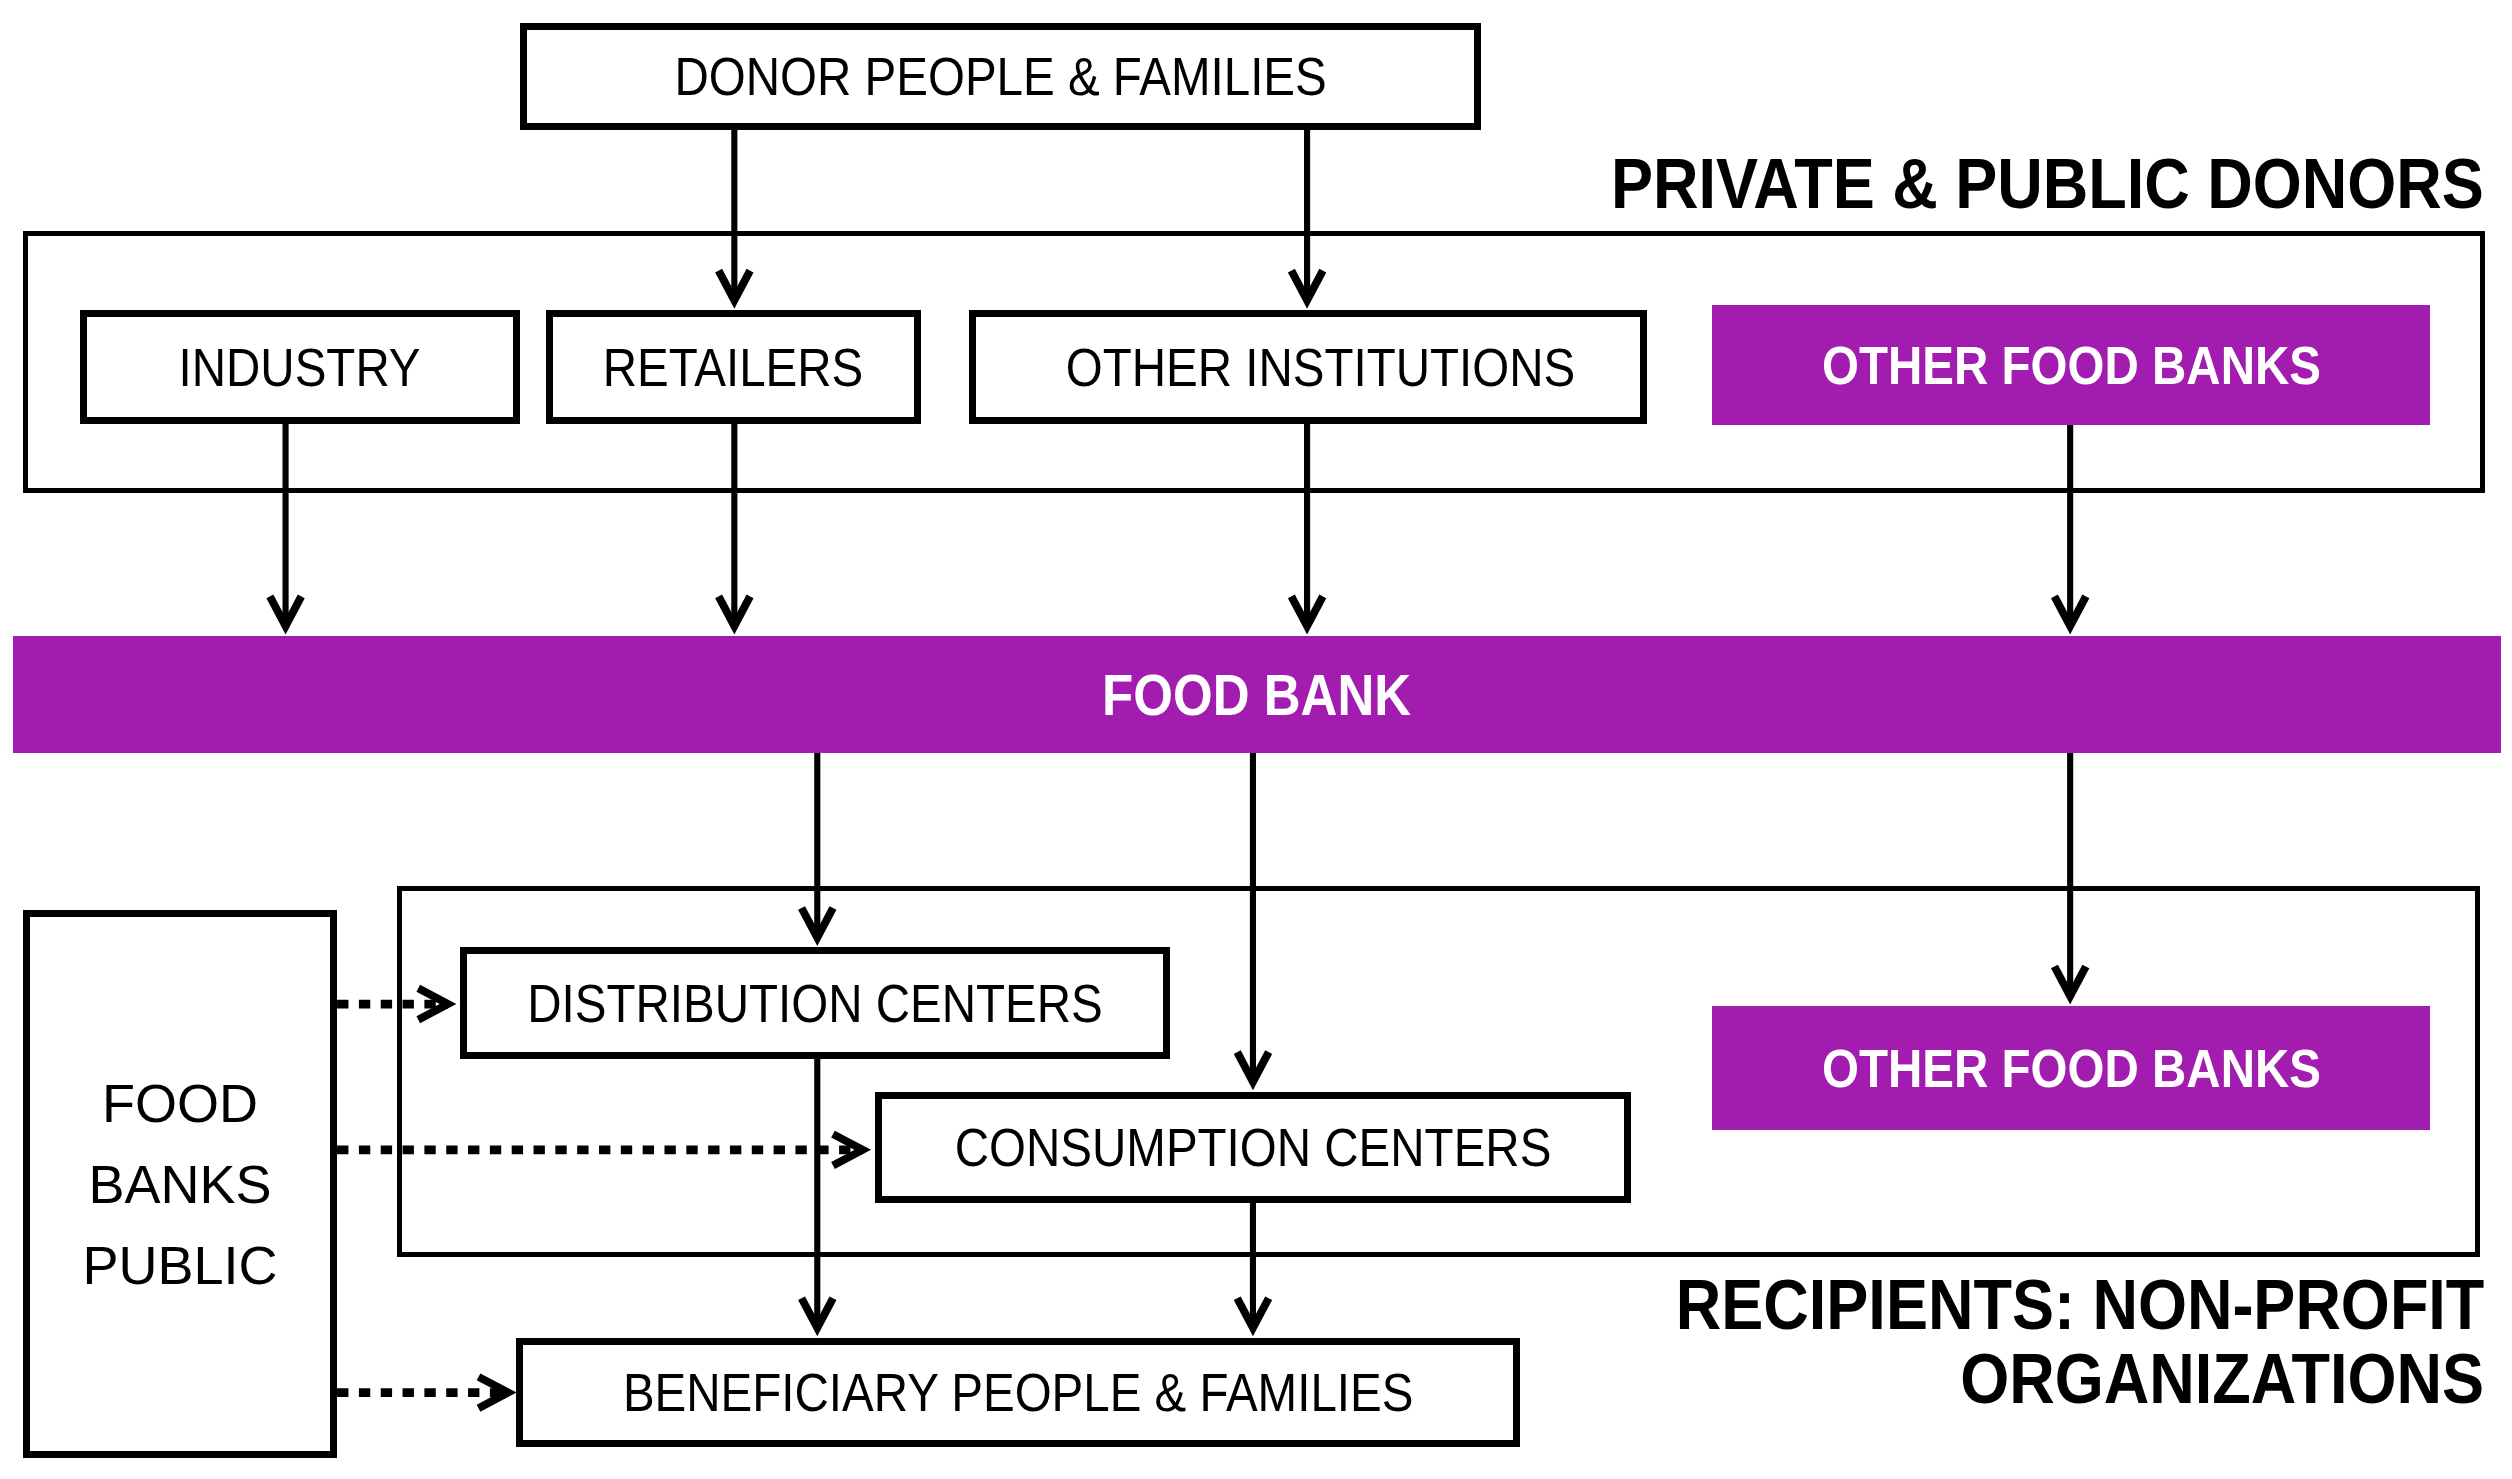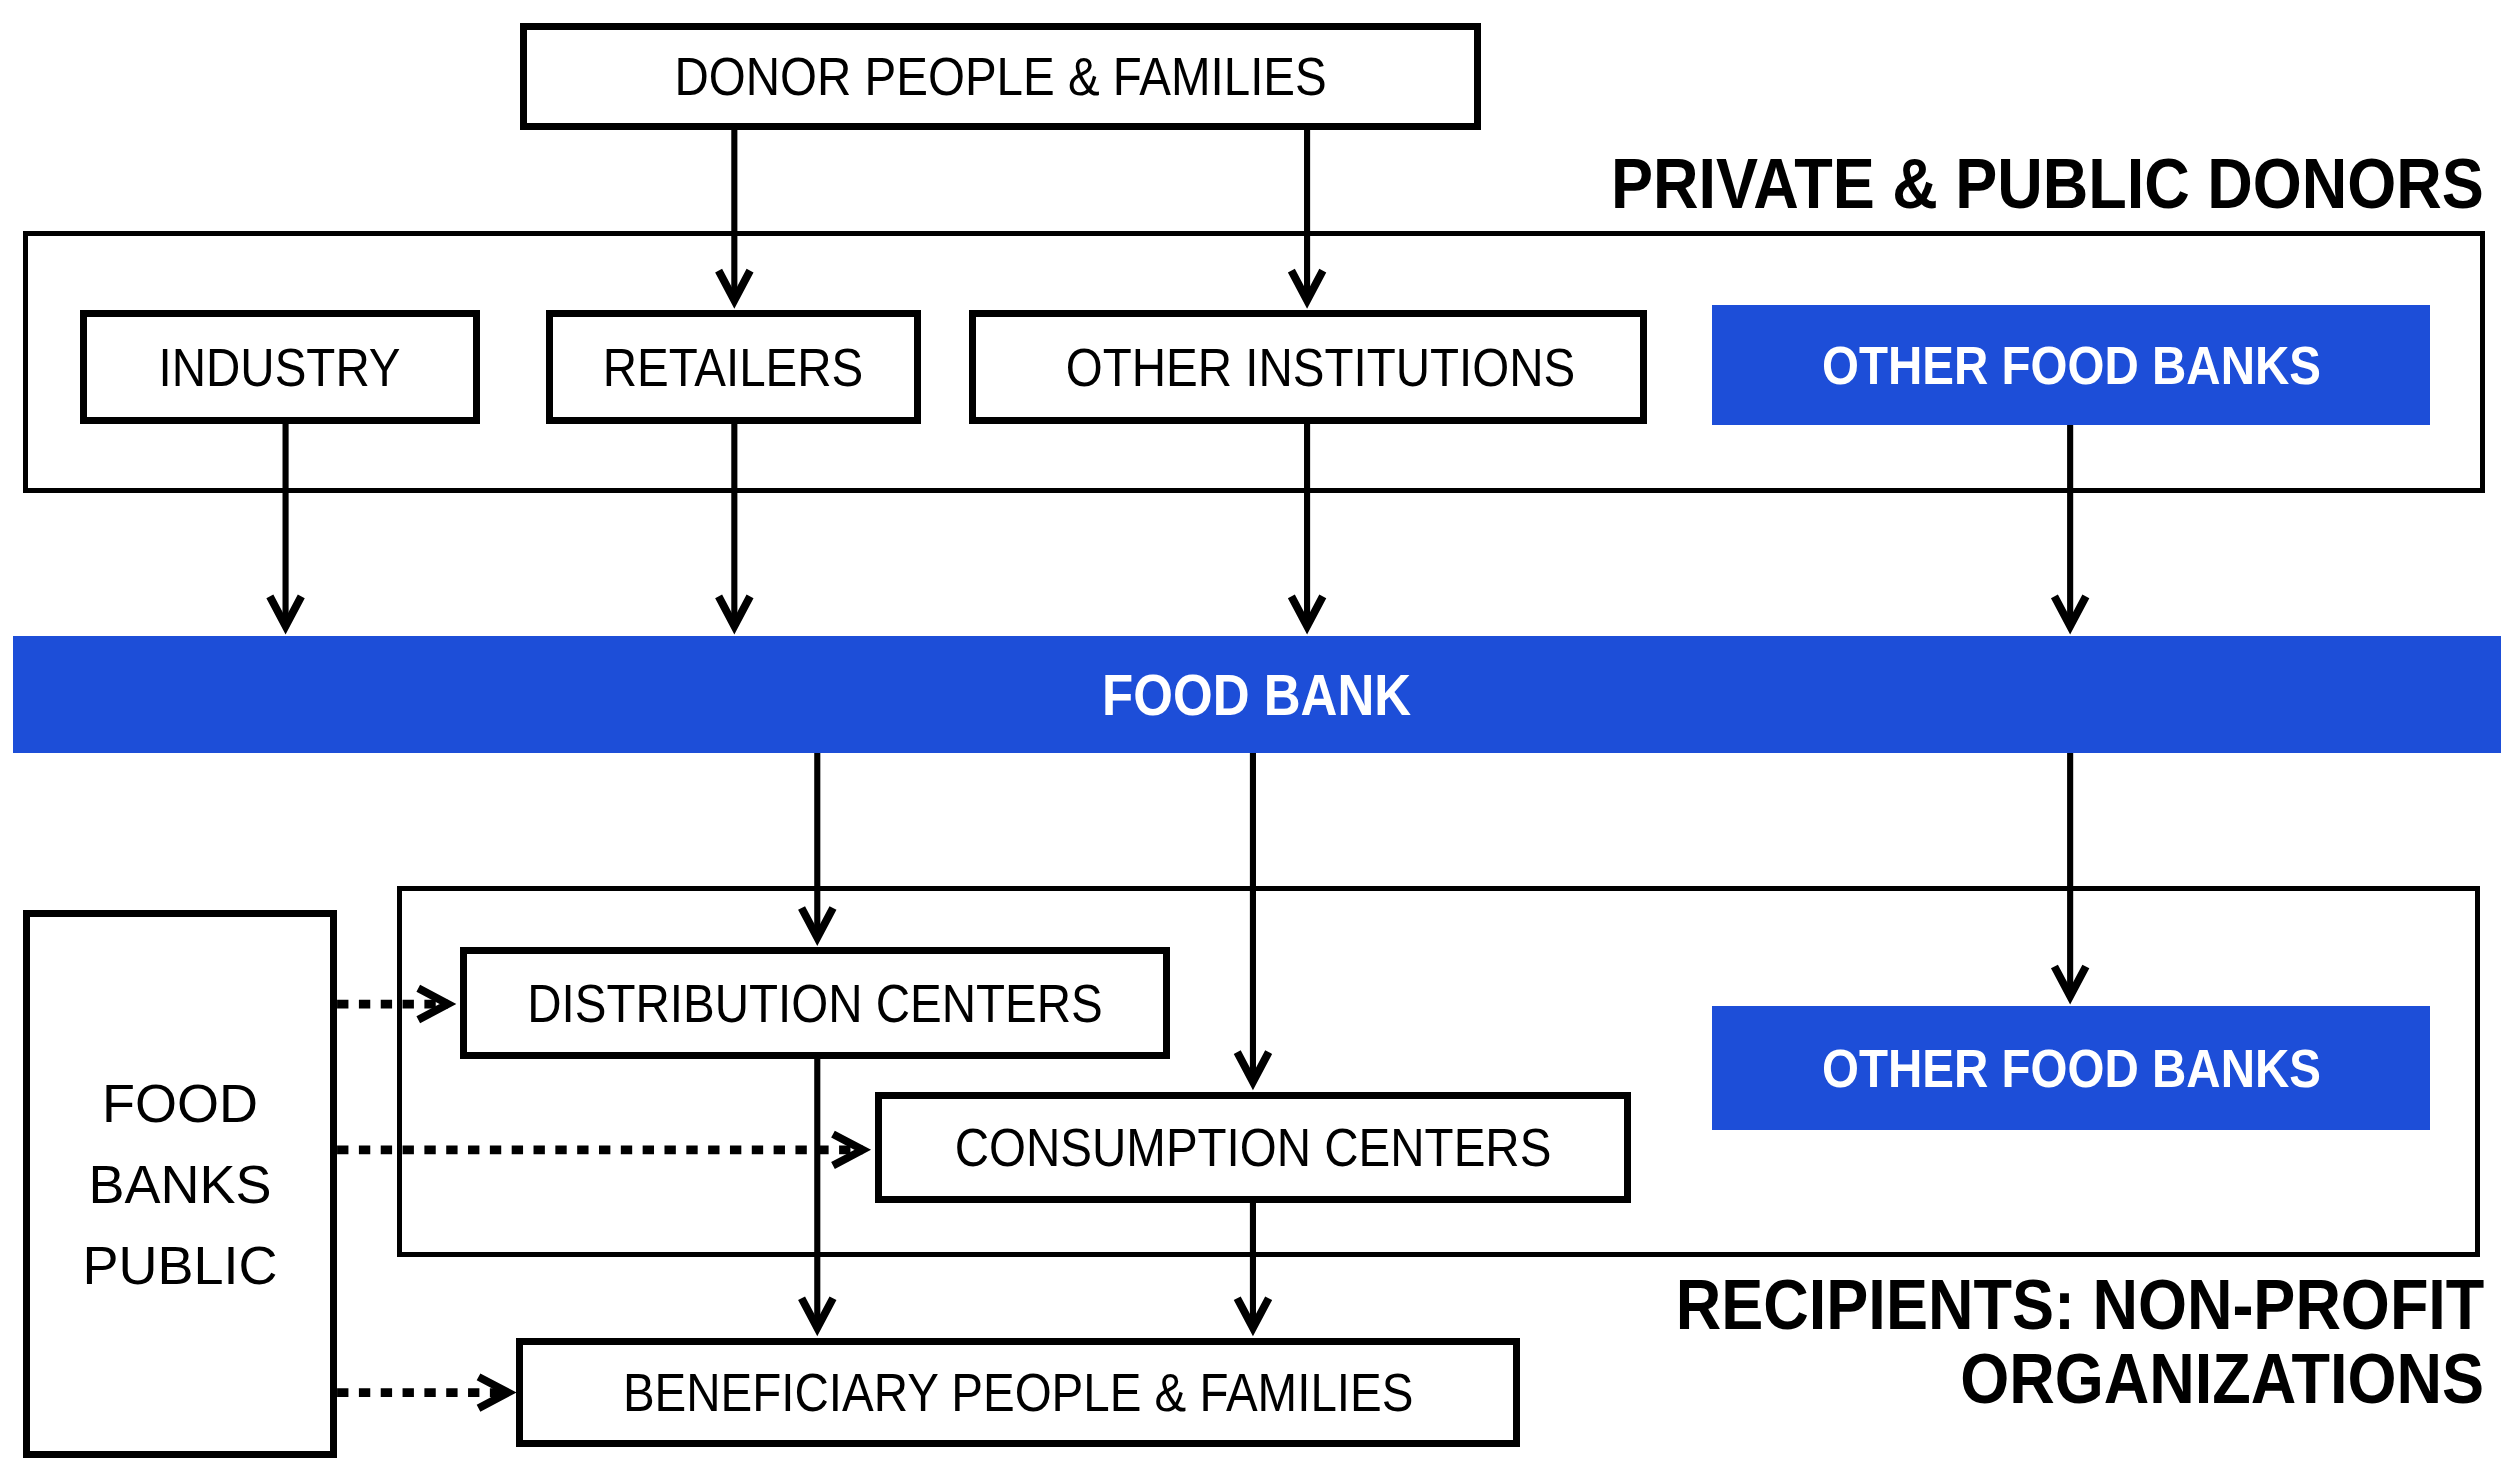--- a/index.html
+++ b/index.html
@@ -28,21 +28,21 @@
     display:flex; align-items:center; justify-content:center;
     text-align:center;
     background:#ffffff;
     border:7.9px solid #000;
     font-size:54px;
     line-height:1.2;
     white-space:nowrap;
   }
   .node .lbl{ display:inline-block; transform:scaleX(0.88); }
   .node.inverse{
-    background:#1d4ed8; color:#fff; border:none; font-weight:700;
+    background:#a21caf; color:#fff; border:none; font-weight:700;
   }
   .node.banner{ font-size:58px; }
   .node.multiline{ white-space:normal; flex-direction:column; line-height:1.5; }
   .seclabel{
     position:absolute;
     font-weight:700;
     font-size:70px;
     line-height:1.06;
     text-align:right;
     white-space:nowrap;
@@ -89,21 +89,21 @@
   </div>
   <div class="seclabel" style="right:28px; top:1268px;">
     <div><span class="lbl">RECIPIENTS: NON-PROFIT</span></div>
     <div><span class="lbl">ORGANIZATIONS</span></div>
   </div>
 
   <div class="node" style="left:520px; top:23px; width:961px; height:107px;">
     <span class="lbl">DONOR PEOPLE &amp; FAMILIES</span>
   </div>
 
-  <div class="node" style="left:80px; top:310px; width:400px; height:114px;">
+  <div class="node" style="left:80px; top:310px; width:440px; height:114px;">
     <span class="lbl">INDUSTRY</span>
   </div>
   <div class="node" style="left:546px; top:310px; width:375px; height:114px;">
     <span class="lbl">RETAILERS</span>
   </div>
   <div class="node" style="left:969px; top:310px; width:678px; height:114px;padding-left:24px;">
     <span class="lbl">OTHER INSTITUTIONS</span>
   </div>
   <div class="node inverse" style="left:1712px; top:305px; width:718px; height:120px;">
     <span class="lbl">OTHER FOOD BANKS</span>

